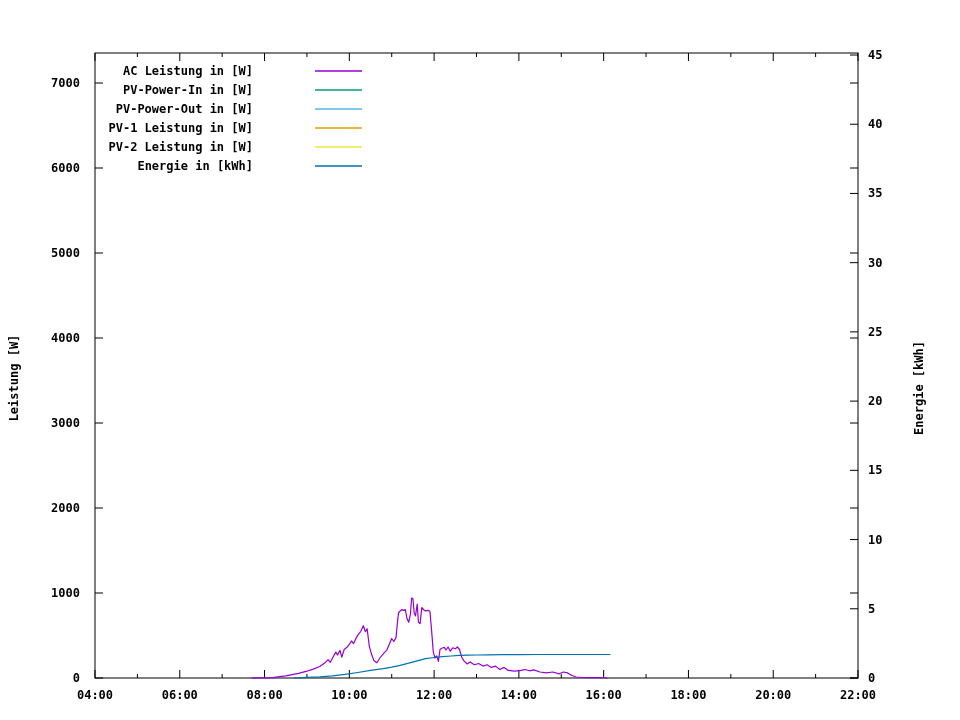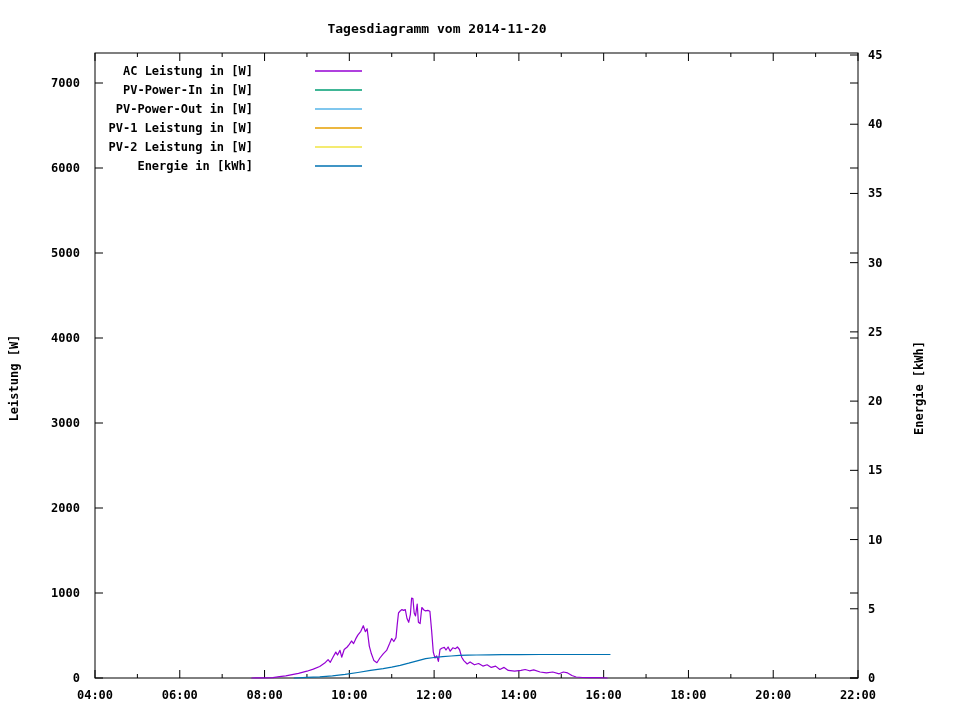--- a/index.html
+++ b/index.html
@@ -10,21 +10,20 @@
   .axis-title{position:absolute;font:bold 12px "DejaVu Sans Mono",monospace;color:#000;
          white-space:nowrap;transform:translate(-50%,-50%) rotate(-90deg);}
   .axis-title.left{left:14px;top:378px;}
   .axis-title.right{left:919px;top:388px;}
   svg text{font:bold 12px "DejaVu Sans Mono",monospace;fill:#000;}
 </style>
 </head>
 <body>
 
 <div id="stage">
-  <div class="chart-title">Tagesdiagramm vom 2014-11-20</div>
   <div class="axis-title left">Leistung [W]</div>
   <div class="axis-title right">Energie [kWh]</div>
   <svg id="plot-svg" width="960" height="720">
       <rect x="95" y="53" width="763" height="625" fill="none" stroke="#000" stroke-width="1"></rect>
       <line x1="95" y1="678" x2="95" y2="670" stroke="#000" stroke-width="1"></line>
       <line x1="95" y1="53" x2="95" y2="61" stroke="#000" stroke-width="1"></line>
       <text x="95" y="699" text-anchor="middle">04:00</text>
       <line x1="179.77777777777777" y1="678" x2="179.77777777777777" y2="670" stroke="#000" stroke-width="1"></line>
       <line x1="179.77777777777777" y1="53" x2="179.77777777777777" y2="61" stroke="#000" stroke-width="1"></line>
       <text x="179.77777777777777" y="699" text-anchor="middle">06:00</text>

